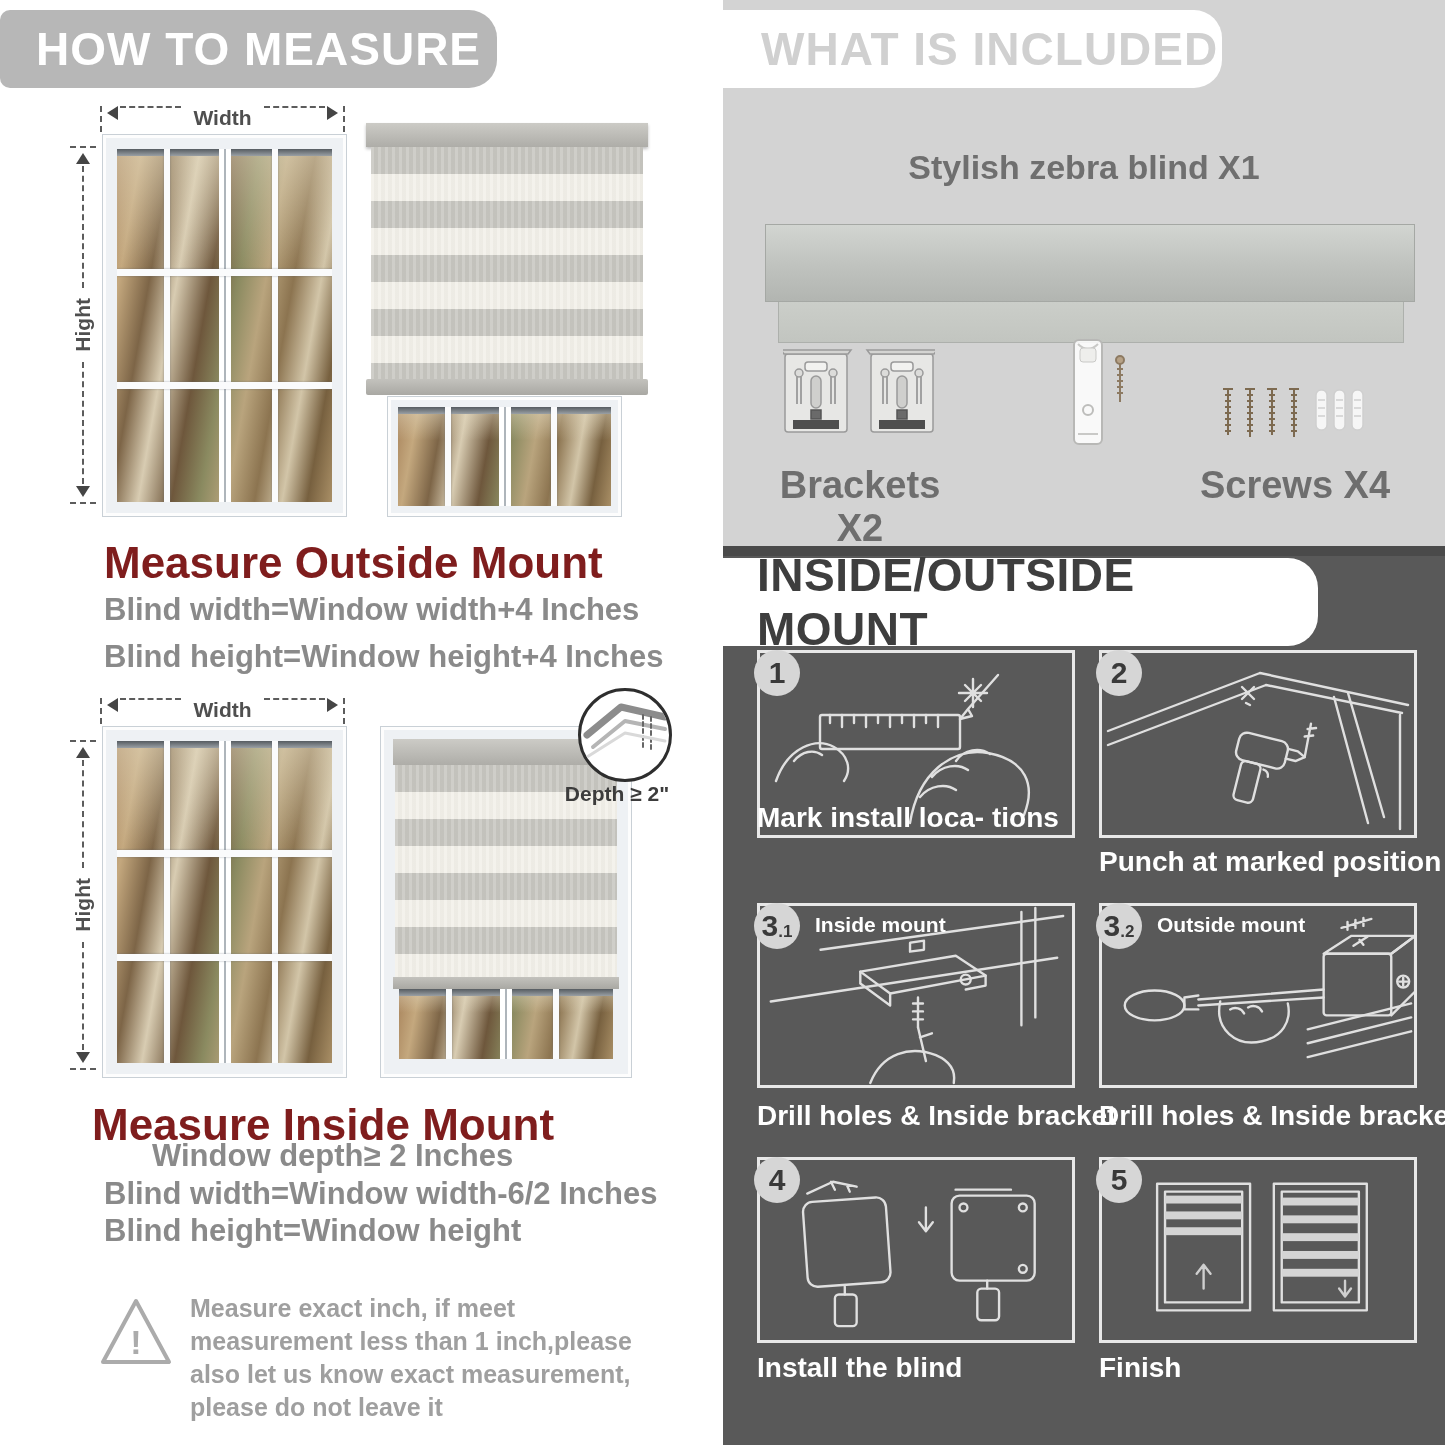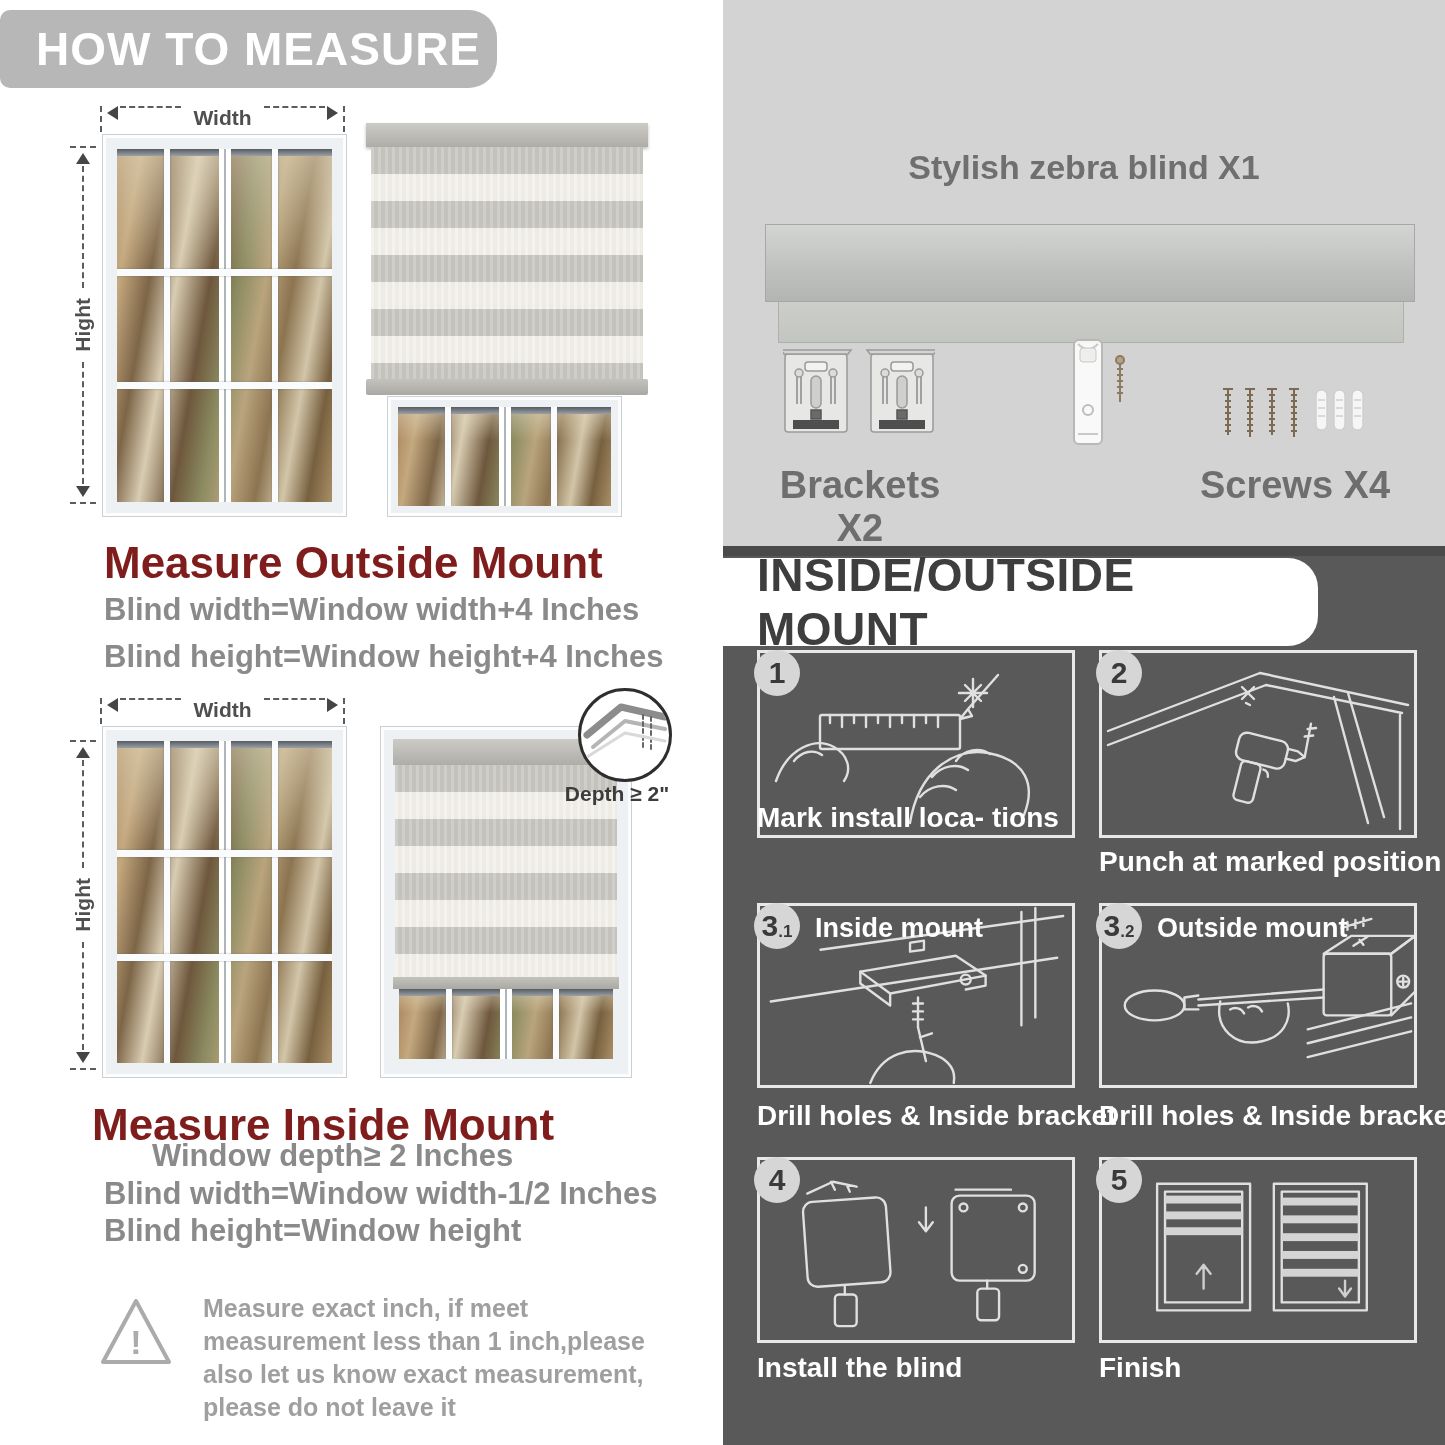--- a/index.html
+++ b/index.html
@@ -73,21 +73,21 @@
   .bar-bottom{left:778px;top:302px;width:626px;height:41px;
     background:linear-gradient(180deg,#cbcec9 0%,#c2c5c0 100%);
     border:1px solid #adb0ac;border-top:none;box-sizing:border-box;}
 
   
   .panel{position:absolute;width:318px;border:3px solid #e8e8e8;box-sizing:border-box;background:#595959;}
   .badge{position:absolute;left:-3px;top:-3px;width:46px;height:46px;border-radius:50%;
     background:#d6d6d6;color:#3a3a3a;display:flex;align-items:center;justify-content:center;
     font-weight:bold;font-size:30px;}
   .badge .sub{font-size:17px;align-self:flex-end;margin-bottom:7px;}
-  .panel-title{position:absolute;left:58px;top:10px;color:#ffffff;font-size:27px;font-weight:bold;white-space:nowrap;}
+  .panel-title{position:absolute;left:58px;top:10px;color:#ffffff;font-size:21px;font-weight:bold;white-space:nowrap;}
   .caption{position:absolute;width:330px;color:#ffffff;font-size:28px;font-weight:bold;white-space:nowrap;}
   .lineart{position:absolute;inset:0;width:100%;height:100%;}
   .lineart path,.lineart rect,.lineart circle,.lineart ellipse,.lineart line,.lineart polyline
     {fill:none;stroke:#e0e0e0;stroke-width:2.4;stroke-linecap:round;stroke-linejoin:round;}
   .lineart .fillband{fill:#d4d4d4;stroke:none;}
 
   
   .warning-text{font-size:25px;font-weight:bold;color:#9f9f9f;line-height:33px;width:442px;}
 
   .depth-circle{left:578px;top:688px;width:88px;height:88px;border-radius:50%;
@@ -204,29 +204,32 @@
       <path d="M6 44 L40 16 L84 26" style="stroke:#8c8c8c;stroke-width:7;"></path>
       <path d="M12 56 L44 30 L84 38" style="stroke:#b5b5b5;stroke-width:4;"></path>
       <path d="M62 24 v34 M70 26 v34" style="stroke:#666;stroke-width:2;stroke-dasharray:4 3;"></path>
       <path d="M6 66 L44 42 L84 50" style="stroke:#d9d9d9;stroke-width:3;"></path>
     </svg>
   </div>
   <div class="abs depth-label">Depth ≥ 2"</div>
 
   <div class="abs h-measure-title" style="left:92px;top:1084px;margin-top:16px;">Measure Inside Mount</div>
   <div class="abs body-line" style="left:104px;top:1138px;margin-left:48px;">Window depth≥ 2 Inches</div>
-  <div class="abs body-line" style="left:104px;top:1176px;">Blind width=Window width-1/2 Inches</div>
+  <div class="abs body-line" style="left:104px;top:1176px;">Blind width=Window width-6/2 Inches</div>
   <div class="abs body-line" style="left:104px;top:1213px;">Blind height=Window height</div>
 
   <svg class="abs" style="left:98px;top:1296px;" width="76" height="72" viewBox="0 0 76 72">
     <path d="M38 5 L71 66 H5 Z" fill="none" stroke="#ababab" stroke-width="4" stroke-linejoin="round"></path>
     <text x="38" y="58" text-anchor="middle" font-size="34" font-weight="bold" fill="#ababab" font-family="Liberation Sans, sans-serif">!</text>
   </svg>
-  <div class="abs warning-text" style="left:203px;top:1292px;">Measure exact inch, if meet measurement less than 1 inch,please also let us know exact measurement, please do not leave it</div>
-
+  <div class="abs warning-text" style="left:190px;top:1292px;">Measure exact inch, if meet measurement less than 1 inch,please also let us know exact measurement, please do not leave it</div>
+
+  <div class="abs banner-included">
+    <span>WHAT IS INCLUDED</span>
+  </div>
 
   <div class="abs product-label">Stylish zebra blind X1</div>
 
   <div class="abs bar-top"></div>
   <div class="abs bar-bottom"></div>
 
   <svg class="abs" style="left:783px;top:346px;" width="152" height="96" viewBox="0 0 152 96">
     <g stroke="#9a9a9a" stroke-width="1.5">
       <g>
         <rect x="2" y="8" width="62" height="78" rx="3" fill="#e7e7e5"></rect>

